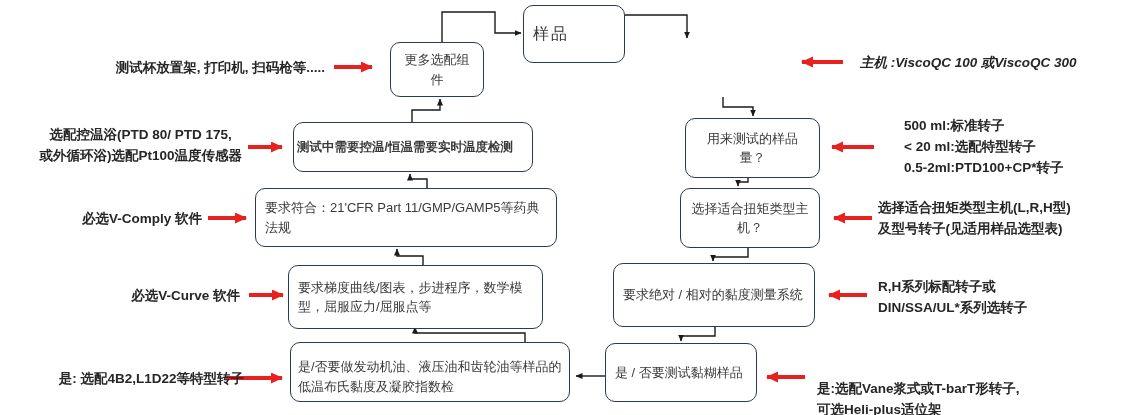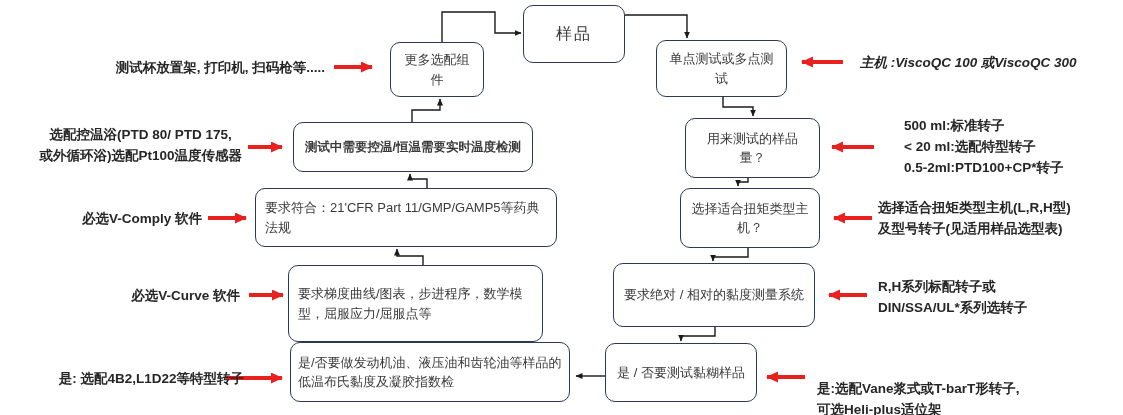--- a/index.html
+++ b/index.html
@@ -11,21 +11,21 @@
     --background:#ffffff;
   }
   html,body{margin:0;padding:0;background:var(--background,#fff);}
   body{font-family:"Liberation Sans","DejaVu Sans",sans-serif;}
   .canvas{position:relative;width:1123px;height:415px;background:var(--background,#fff);overflow:hidden;}
   .layer{position:absolute;left:0;top:0;width:1123px;height:415px;pointer-events:none;}
   .node{
     position:absolute;box-sizing:border-box;
     border:1.5px solid var(--box-border,#2e3a54);
     border-radius:10px;background:#fff;
-    display:flex;align-items:center;justify-content:center;
+    display:flex;align-items:center;justify-content:flex-start;
     color:var(--box-text,#3a3a3a);font-size:13px;line-height:1.5;
     padding:5px 9px;text-align:center;
   }
   .node.left-text{justify-content:flex-start;text-align:left;}
   .node.big{font-size:16px;letter-spacing:2px;}
   .lbl{
     position:absolute;color:var(--label-text,#262626);
     font-size:13.5px;font-weight:700;line-height:21px;white-space:nowrap;
   }
   .lbl.r-align{text-align:center;}
@@ -75,49 +75,46 @@
   </svg>
 
   <div class="node big" style="left:523px;top:5px;width:102px;height:58px;">
     <span>样品</span>
   </div>
 
   <div class="node" style="left:390px;top:42px;width:94px;height:55px;">
     <span>更多选配组件</span>
   </div>
 
-  <div class="node" style="left:656px;top:40px;width:131px;height:57px;">
-    <span>单点测试或多点测试</span>
-  </div>
 
   <div class="node" style="left:293px;top:122px;width:240px;height:50px;padding:5px 3px;font-size:12.5px;font-weight:bold;">
     <span>测试中需要控温/恒温需要实时温度检测</span>
   </div>
 
   <div class="node" style="left:685px;top:118px;width:135px;height:60px;">
     <span>用来测试的样品量？</span>
   </div>
 
   <div class="node left-text" style="left:255px;top:188px;width:302px;height:59px;">
     <span>要求符合：21'CFR Part 11/GMP/GAMP5等药典法规</span>
   </div>
 
   <div class="node" style="left:680px;top:188px;width:140px;height:60px;">
     <span>选择适合扭矩类型主机？</span>
   </div>
 
-  <div class="node left-text" style="left:288px;top:265px;width:255px;height:77px;">
+  <div class="node left-text" style="left:288px;top:265px;width:255px;height:64px;">
     <span>要求梯度曲线/图表，步进程序，数学模型，屈服应力/屈服点等</span>
   </div>
 
   <div class="node" style="left:613px;top:263px;width:202px;height:64px;">
     <span>要求绝对 / 相对的黏度测量系统</span>
   </div>
 
-  <div class="node left-text" style="left:290px;top:342px;width:280px;height:60px;padding:5px 7px;">
+  <div class="node left-text" style="left:290px;top:342px;width:280px;height:60px;padding:5px 7px;align-items:flex-end;">
     <span>是/否要做发动机油、液压油和齿轮油等样品的低温布氏黏度及凝胶指数检</span>
   </div>
 
   <div class="node" style="left:605px;top:343px;width:152px;height:59px;">
     <span>是 / 否要测试黏糊样品</span>
   </div>
 
   <div class="lbl r-align" style="right:798px;top:57px;">
     <div>测试杯放置架, 打印机, 扫码枪等.....</div>
   </div>

